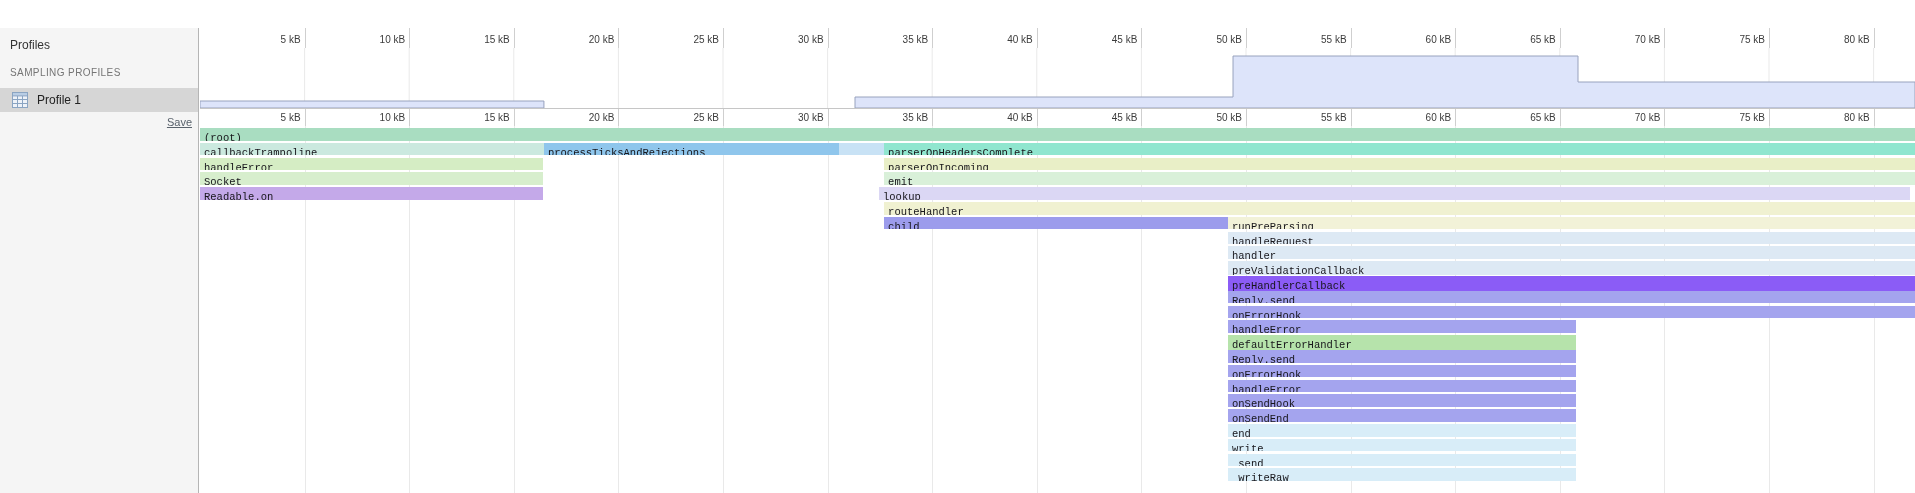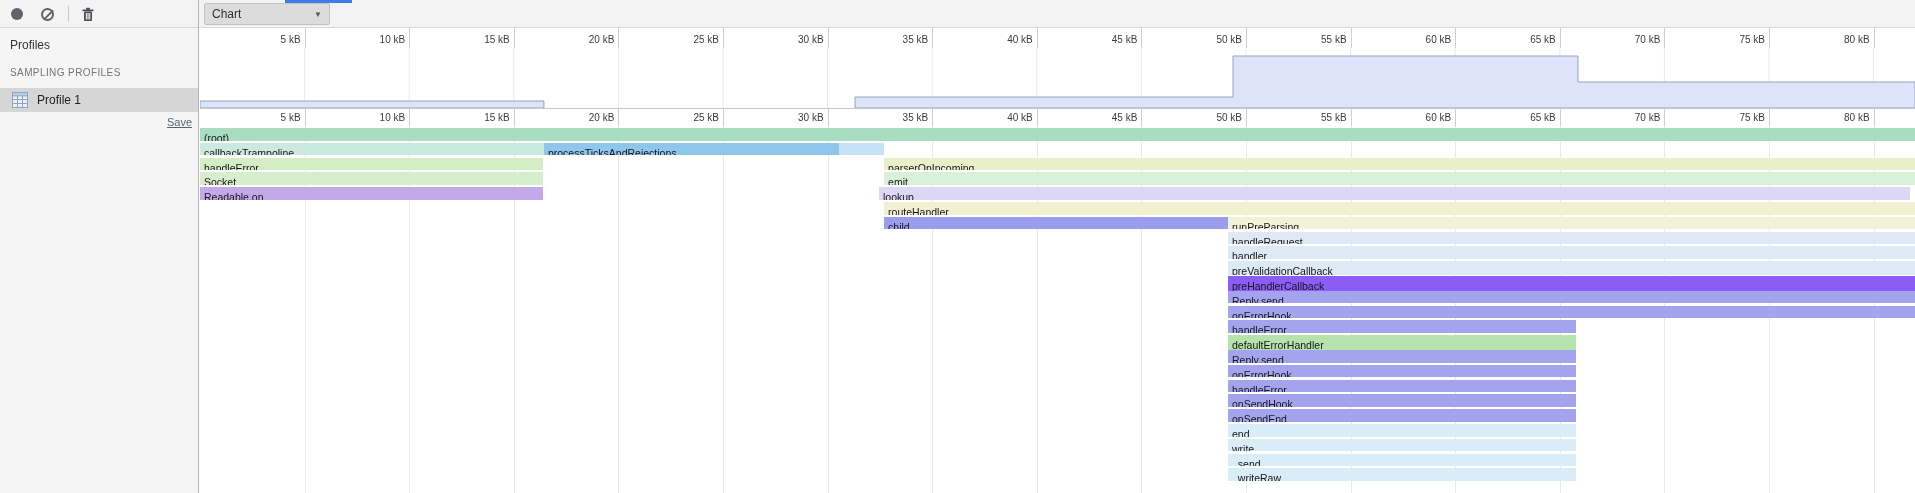--- a/index.html
+++ b/index.html
@@ -43,56 +43,30 @@
   .tick-label { position:absolute; font-size:10px; color:#3c3c3c; transform:translateX(-100%); white-space:nowrap; }
   .ruler-top .tick-label { bottom:3px; }
   .ruler-bottom .tick-label { top:3px; }
   .tick-line { position:absolute; top:0; bottom:0; width:1px; background:#cfcfcf; }
 
   .overview { position:absolute; left:0; top:20px; width:1715px; height:60px; background:#fff; cursor:ew-resize; }
   .overview svg { position:absolute; inset:0; }
 
   .flame { position:absolute; left:0; top:98px; width:1715px; height:367px; background:#fff; overflow:hidden; }
   .gridline { position:absolute; top:0; bottom:0; width:1px; background:#e9e9e9; }
-  .bar { position:absolute; height:12.5px; overflow:hidden; white-space:nowrap; cursor:pointer; }
+  .bar { position:absolute; height:12.5px; overflow:hidden; white-space:nowrap; cursor:pointer;font-family:Liberation Mono, monospace; }
   .bar span { font-size:10.5px; color:#16151a; padding-left:4px; line-height:12.5px; display:inline-block; }
   .bar.dots { background-image:radial-gradient(circle, rgba(255,255,255,.85) 1px, transparent 1.2px);
               background-size:8px 6px; background-position:52px 3px; background-repeat:repeat; }
 </style>
 </head>
 <body>
 
 <div class="app">
 
-  <div class="toolbar">
-    <div class="tab-indicator" style="left: 285px; width: 67px; background: rgb(62, 125, 232);"></div>
-    <div class="toolbar-left">
-      <div class="tb-btn" style="margin-left:4px">
-        <div class="record-dot"></div>
-      </div>
-      <div class="tb-btn" style="margin-left:4px">
-        <div class="clear-glyph"></div>
-      </div>
-      <div class="tb-sep"></div>
-      <div class="tb-btn">
-        <svg class="trash-svg" width="14" height="15" viewBox="0 0 14 15">
-          <rect x="3" y="4.5" width="8" height="9.5" rx="1" fill="#4a4d52"></rect>
-          <rect x="1.5" y="2.5" width="11" height="1.8" rx="0.6" fill="#4a4d52"></rect>
-          <rect x="5" y="0.8" width="4" height="2" rx="0.6" fill="#4a4d52"></rect>
-          <rect x="4.8" y="6" width="1.1" height="6.5" fill="#f3f3f3"></rect>
-          <rect x="6.5" y="6" width="1.1" height="6.5" fill="#f3f3f3"></rect>
-          <rect x="8.2" y="6" width="1.1" height="6.5" fill="#f3f3f3"></rect>
-        </svg>
-      </div>
-    </div>
-    <div class="select-box" style="left:204px; width:126px">
-      <span>Chart</span>
-      <span class="select-caret">▼</span>
-    </div>
-  </div>
 
   <div class="sidebar">
     <div class="sb-header">Profiles</div>
     <div class="sb-section">SAMPLING PROFILES</div>
     <div class="sb-item selected">
       <svg width="16" height="16" viewBox="0 0 16 16">
         <rect x="0.5" y="0.5" width="15" height="15" fill="#eef2f8" stroke="#8aa4c2"></rect>
         <rect x="0.5" y="0.5" width="15" height="3.4" fill="#b9cde4" stroke="#8aa4c2"></rect>
         <line x1="5.5" y1="4" x2="5.5" y2="15.5" stroke="#8aa4c2"></line>
         <line x1="10.5" y1="4" x2="10.5" y2="15.5" stroke="#8aa4c2"></line>
@@ -209,20 +183,21 @@
         <div class="gridline" style="left:1150.6000000000001px"></div>
         <div class="gridline" style="left:1255.2px"></div>
         <div class="gridline" style="left:1359.8000000000002px"></div>
         <div class="gridline" style="left:1464.4px"></div>
         <div class="gridline" style="left:1569.0000000000002px"></div>
         <div class="gridline" style="left:1673.6000000000001px"></div>
         <div class="bar" style="left: 0px; width: 1715px; top: 2px; height: 12.5px; background: rgb(169, 221, 193);"><span>(root)</span></div>
         <div class="bar" style="left: 0px; width: 343.925px; top: 16.8px; height: 12.5px; background: rgb(203, 233, 223);"><span>callbackTrampoline</span></div>
         <div class="bar" style="left: 343.925px; width: 294.972px; top: 16.8px; height: 12.5px; background: rgb(143, 198, 236);"><span>processTicksAndRejections</span></div>
         <div class="bar" style="left: 638.897px; width: 45.1872px; top: 16.8px; height: 12.5px; background: rgb(200, 226, 245);"></div>
+        <div class="bar" style="left: 684.084px; width: 1030.92px; top: 16.8px; height: 12.5px; background: rgb(144, 230, 207);"><span>parserOnHeadersComplete</span></div>
         <div class="bar" style="left: 0px; width: 343.088px; top: 31.6px; height: 12.5px; background: rgb(213, 237, 196);"><span>handleError</span></div>
         <div class="bar" style="left: 684.084px; width: 1030.92px; top: 31.6px; height: 12.5px; background: rgb(233, 239, 199);"><span>parserOnIncoming</span></div>
         <div class="bar" style="left: 0px; width: 343.088px; top: 46.4px; height: 12.5px; background: rgb(215, 238, 205);"><span>Socket</span></div>
         <div class="bar" style="left: 684.084px; width: 1030.92px; top: 46.4px; height: 12.5px; background: rgb(217, 240, 217);"><span>emit</span></div>
         <div class="bar" style="left: 0px; width: 343.088px; top: 61.2px; height: 12.5px; background: rgb(196, 169, 233);"><span>Readable.on</span></div>
         <div class="bar" style="left: 679px; width: 1030.92px; top: 61.2px; height: 12.5px; background: rgb(219, 215, 244);"><span>lookup</span></div>
         <div class="bar" style="left: 684.084px; width: 1030.92px; top: 76px; height: 12.5px; background: rgb(240, 241, 209);"><span>routeHandler</span></div>
         <div class="bar dots" style="left: 684.084px; width: 343.925px; top: 90.8px; height: 12.5px; background: rgb(156, 156, 236);"><span>child</span></div>
         <div class="bar" style="left: 1028.01px; width: 686.991px; top: 90.8px; height: 12.5px; background: rgb(242, 242, 216);"><span>runPreParsing</span></div>
         <div class="bar" style="left: 1028.01px; width: 686.991px; top: 105.6px; height: 12.5px; background: rgb(221, 233, 244);"><span>handleRequest</span></div>

